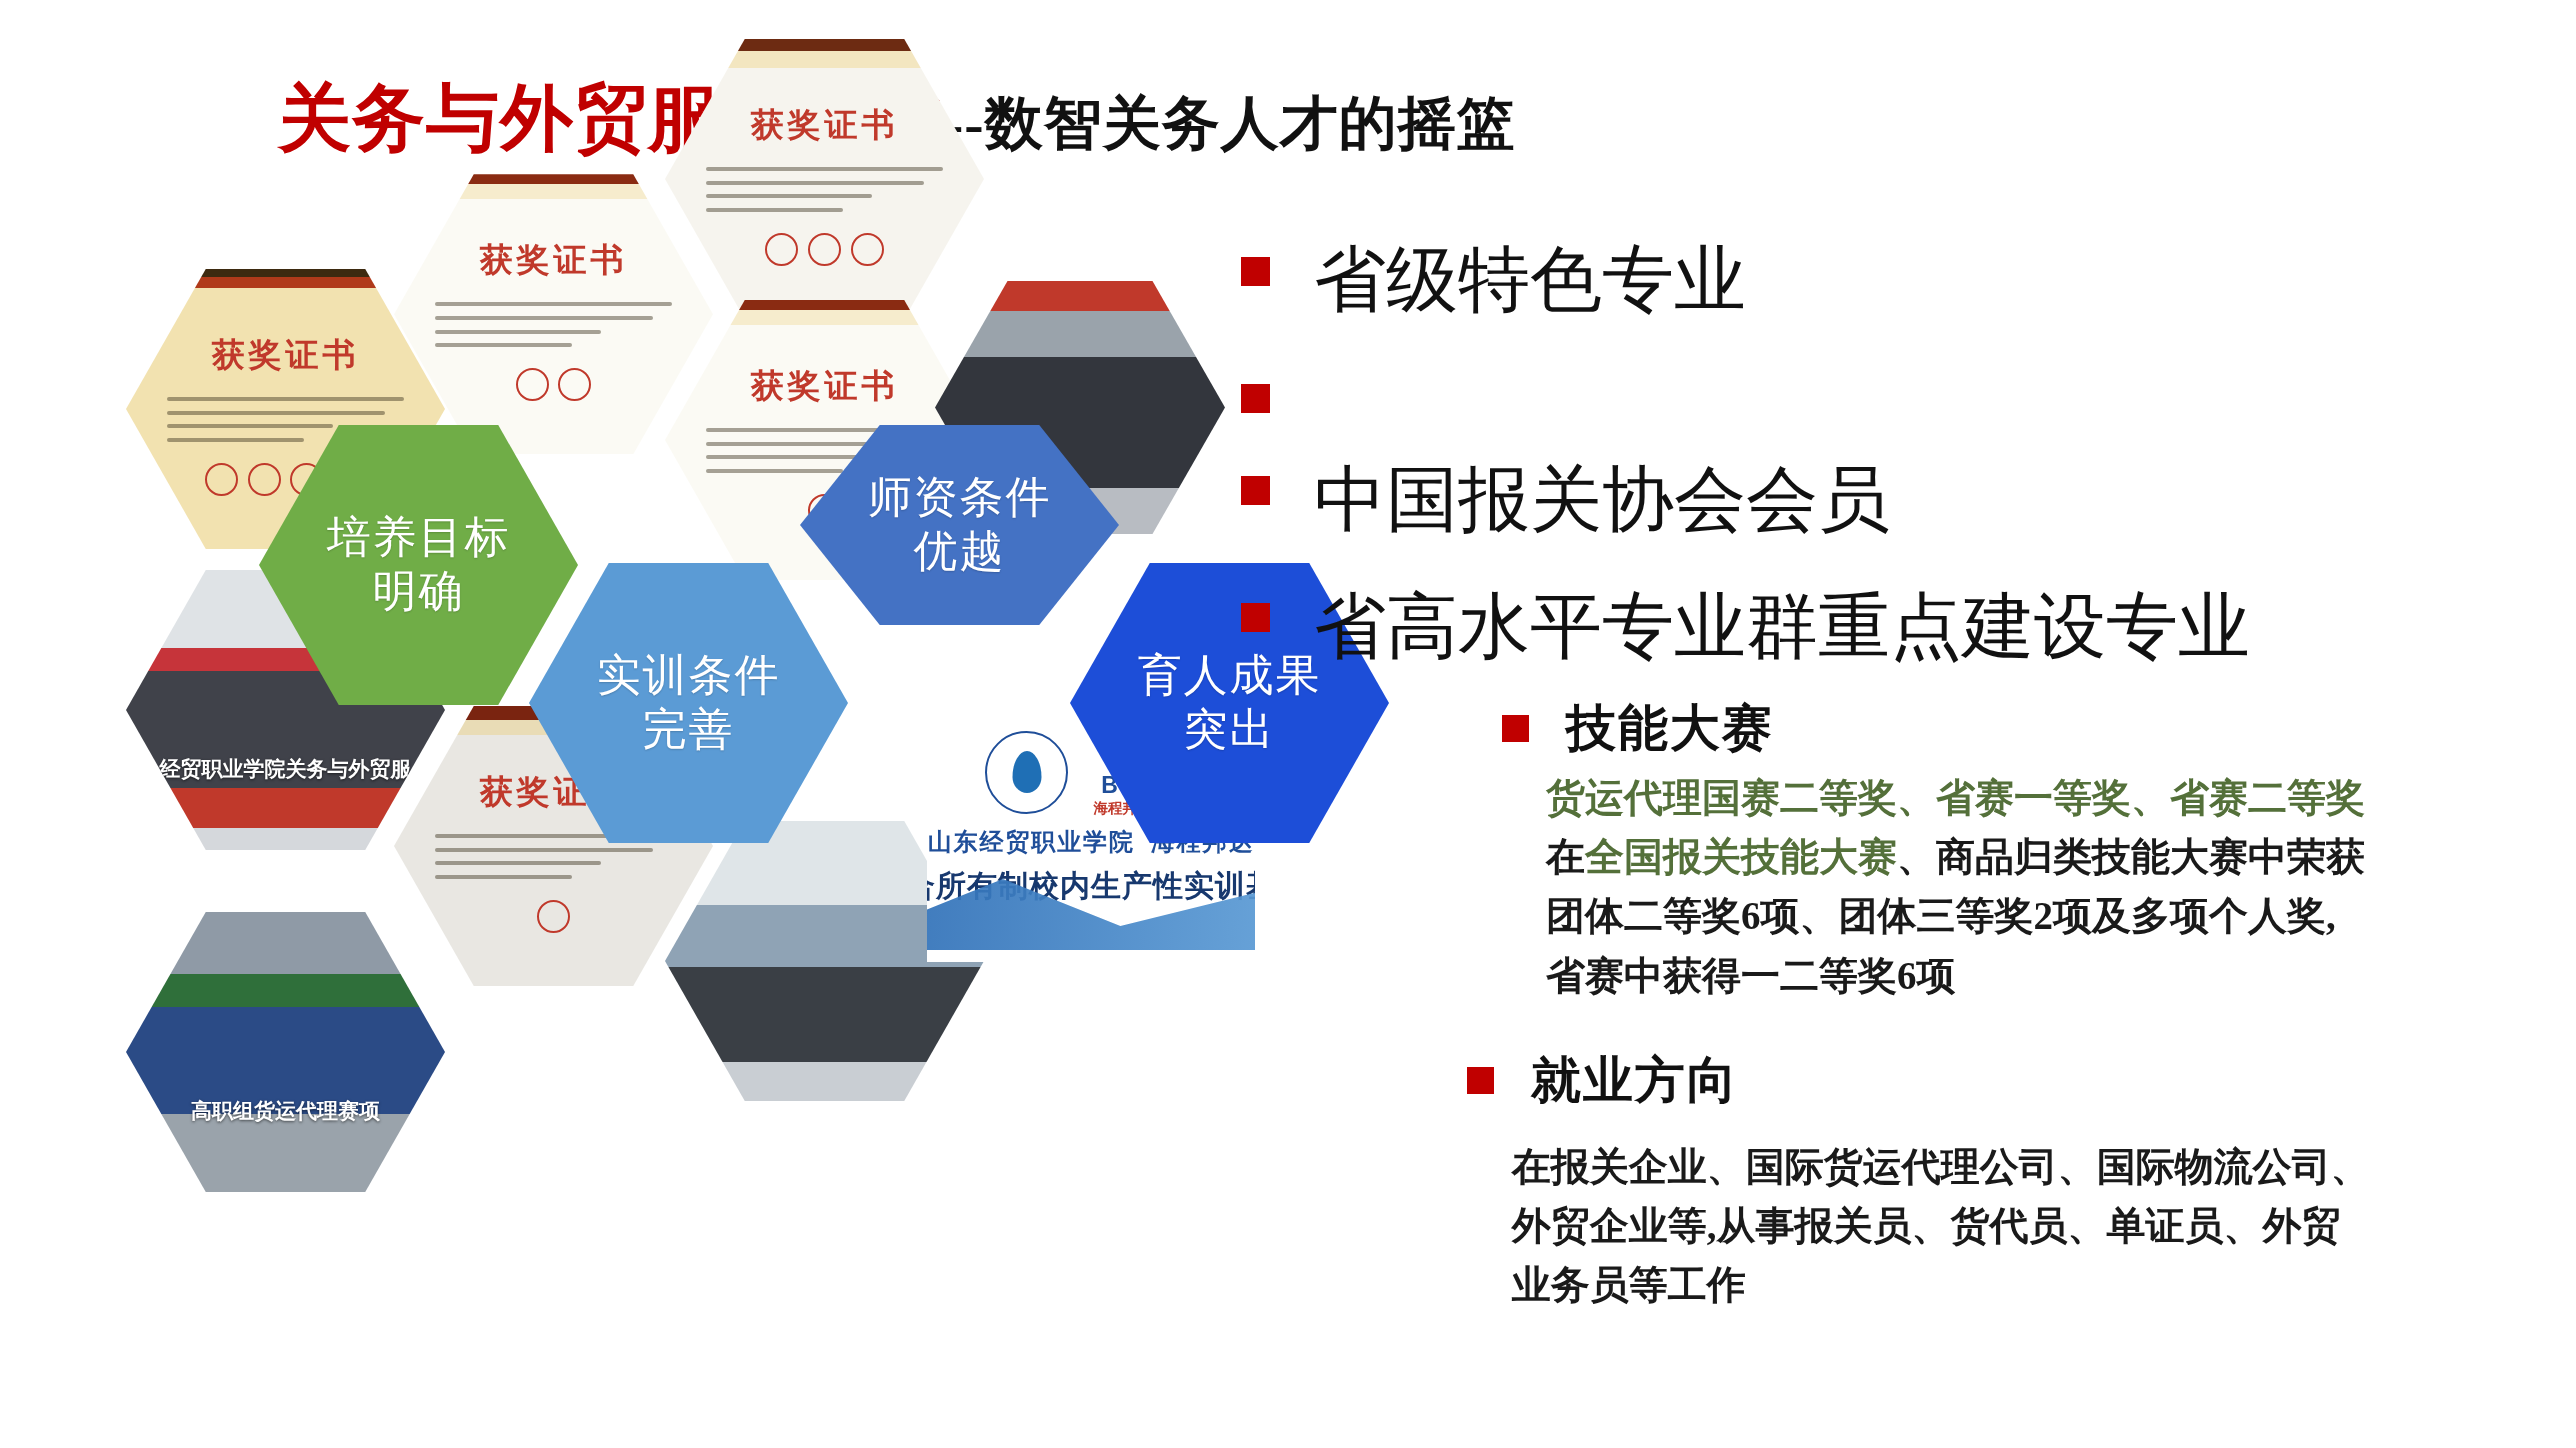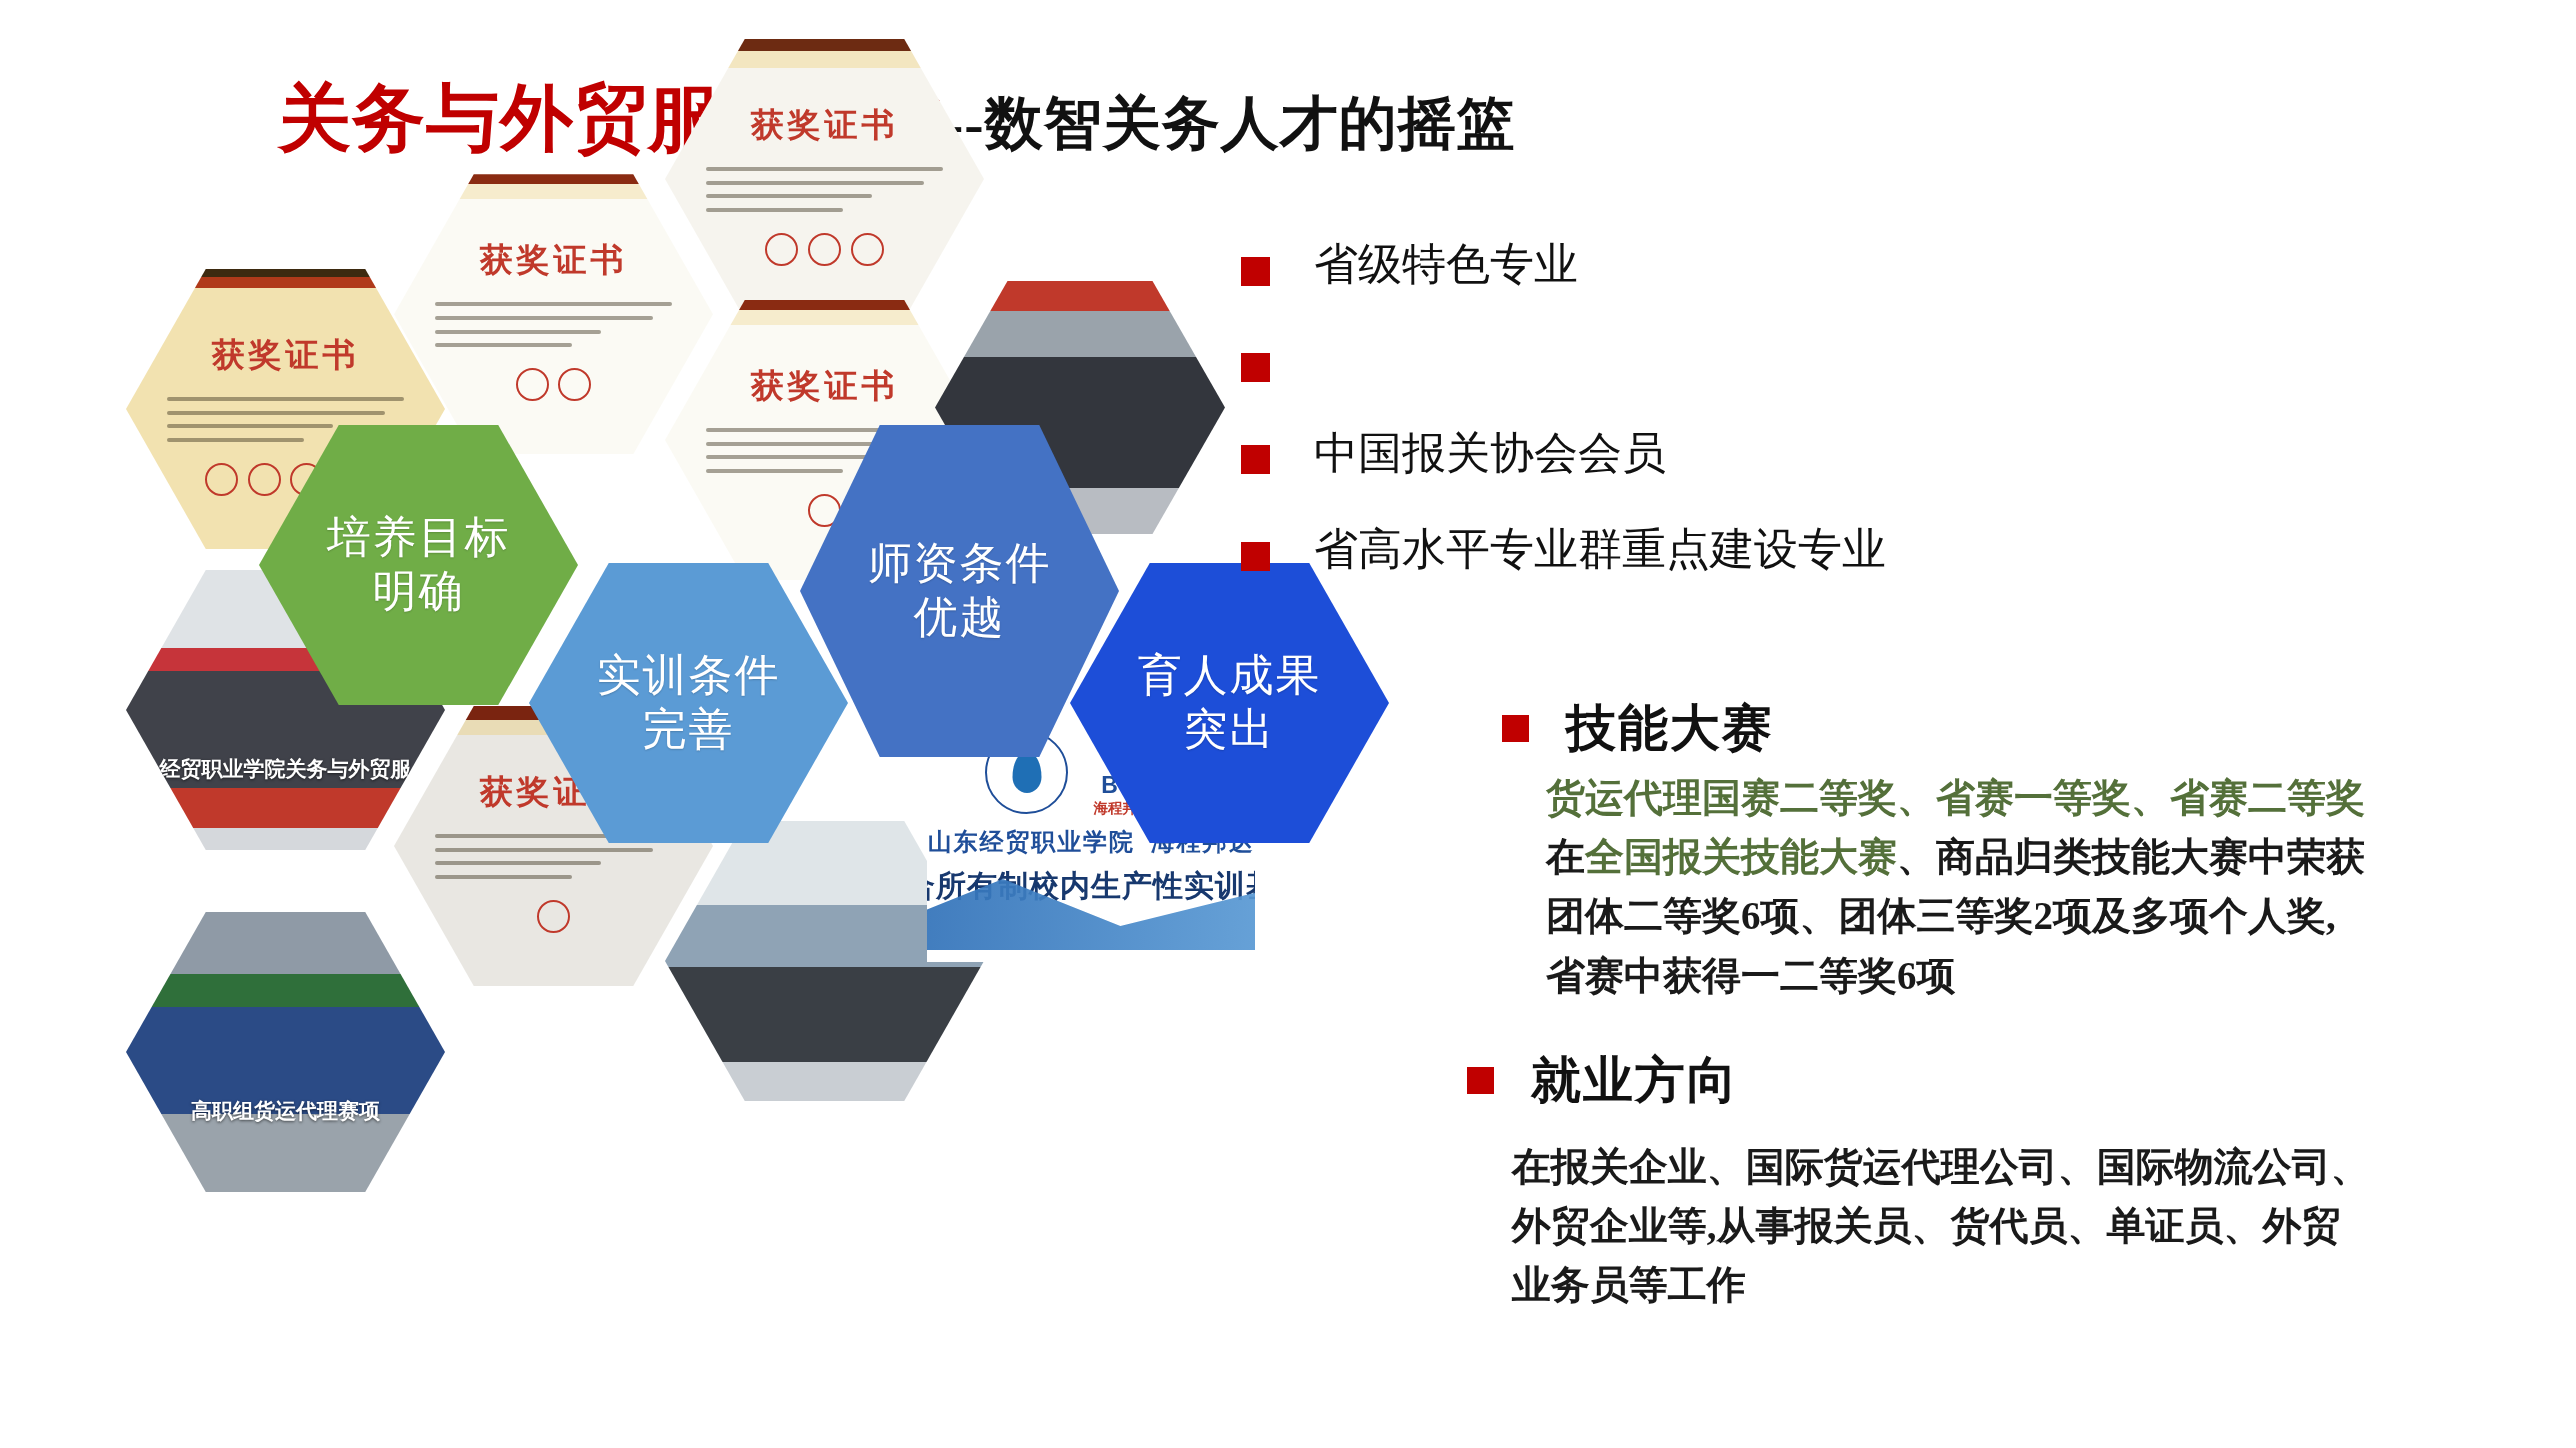--- a/index.html
+++ b/index.html
@@ -127,21 +127,21 @@
 
   
   #right-col { position:absolute; left:1241px; top:241px; width:1285px; }
   .bullet-row { display:flex; align-items:flex-start; margin-bottom:48px; }
   .sq {
     width:29px; height:29px; background:#C00000; flex:0 0 29px; margin-top:15.5px;
   }
   .bullet-text {
     margin-left:44px;
     font-family:"Liberation Serif","DejaVu Serif",serif;
-    font-size:44px; color:#111; font-weight:400; line-height:1.1; white-space:nowrap;
+    font-size:72px; color:#111; font-weight:400; line-height:1.1; white-space:nowrap;
   }
 
   #sections { position:absolute; left:1502px; top:695px; width:1072px; }
   .sec-head { display:flex; align-items:center; margin-bottom:5.8px; }
   .sec-head .sq { margin-top:0; width:27px; height:27px; flex:0 0 27px; }
   .sec-title {
     margin-left:37px;
     font-family:"Liberation Serif","DejaVu Serif",serif;
     font-size:50px; font-weight:700; color:#111; letter-spacing:1.9px;
   }
@@ -287,21 +287,21 @@
       </div>
     </div>
 
     <div class="hex" style="left:529px; top:379px; width:319px; height:280px; background:#5B9BD5;">
       <div class="hex-label">
         <span>实训条件</span><br>
         <span>完善</span>
       </div>
     </div>
 
-    <div class="hex" style="left:800px; top:241px; width:319px; height:332px; background:#4472C4;">
+    <div class="hex" style="left:800px; top:241px; width:319px; height:200px; background:#4472C4;">
       <div class="hex-label">
         <span>师资条件</span><br>
         <span>优越</span>
       </div>
     </div>
 
     <div class="hex" style="left:1070px; top:379px; width:319px; height:280px; background:#1d4ed8;">
       <div class="hex-label">
         <span>育人成果</span><br>
         <span>突出</span>

